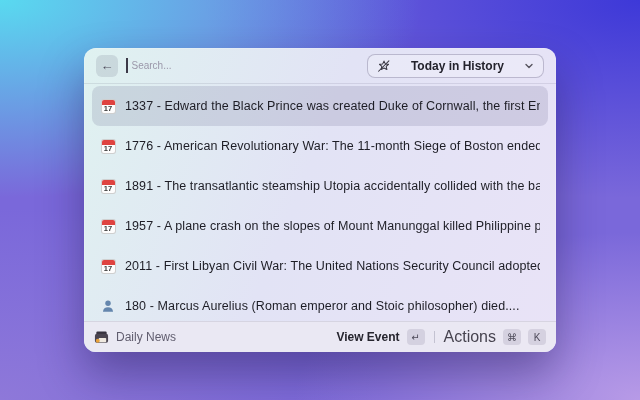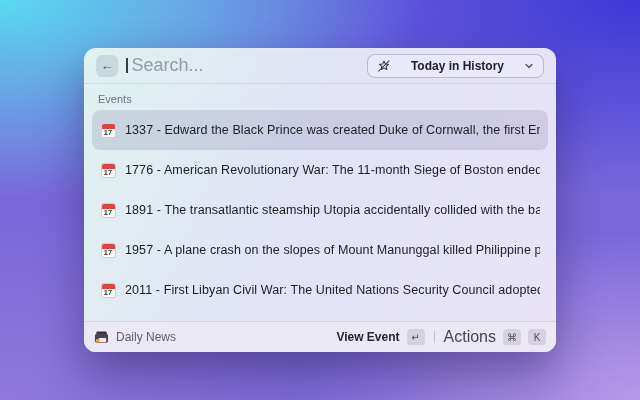--- a/index.html
+++ b/index.html
@@ -23,21 +23,21 @@
     box-shadow:0 22px 45px rgba(25,15,70,.40), 0 0 0 0.5px rgba(255,255,255,.35) inset;
   }
 
   
   .search-bar { height:36px; display:flex; align-items:center; gap:8px;
     padding:0 12px; border-bottom:1px solid rgba(40,40,70,.10); }
   .back-btn { width:22px; height:22px; flex:0 0 auto; border-radius:6px;
     background:rgba(70,70,100,.14); display:flex; align-items:center;
     justify-content:center; color:#4e4c5c; font-size:13px; cursor:default; }
   .caret { width:1.5px; height:15px; background:#3c3a48; flex:0 0 auto; }
-  .search-placeholder { flex:1; font-size:18px; color:#9b98aa;
+  .search-placeholder { flex:1; font-size:10px; color:#9b98aa;
     white-space:nowrap; overflow:hidden; margin-left:-4px; }
   .mode-select { display:flex; align-items:center; gap:20px; padding:4px 9px;
     border:1px solid rgba(110,105,140,.38); border-radius:8px;
     background:rgba(255,255,255,.22); flex:0 0 auto; }
   .mode-label { font-size:12px; font-weight:600; color:#23222c; }
 
   
   .list { padding:2px 8px 0; height:243px; overflow:hidden; }
   .section-title { font-size:11px; color:#73717f; padding:7px 6px 5px; }
   .row { height:40px; display:flex; align-items:center; gap:9px;
@@ -90,21 +90,20 @@
         <span class="mode-label">Today in History</span>
         <span style="display:flex">
           <svg width="10" height="10" viewBox="0 0 10 10" fill="none">
             <path d="M2 3.5 L5 6.5 L8 3.5" stroke="#57545f" stroke-width="1.4" stroke-linecap="round" stroke-linejoin="round"></path>
           </svg>
         </span>
       </div>
     </div>
 
     <div class="list" id="results-list">
-        <div class="section-title">Events</div>
   <div class="row selected">
     <span class="icon-holder">
             <span class="cal">
               <span class="cal-top"></span>
               <span class="cal-num">17</span>
             </span>
           </span>
     <span class="row-title">1337 - Edward the Black Prince was created Duke of Cornwall, the first English dukedom....</span>
   </div>
 
@@ -140,20 +139,29 @@
 
   <div class="row">
     <span class="icon-holder">
             <span class="cal">
               <span class="cal-top"></span>
               <span class="cal-num">17</span>
             </span>
           </span>
     <span class="row-title">2011 - First Libyan Civil War: The United Nations Security Council adopted Resolution 1...</span>
   </div>
+  <div class="row">
+    <span class="icon-holder">
+            <svg width="14" height="14" viewBox="0 0 16 16">
+              <circle cx="8" cy="4.8" r="3.1" fill="#6486ad"></circle>
+              <path d="M2.3 14.2c0-3.2 2.6-4.9 5.7-4.9s5.7 1.7 5.7 4.9v.3H2.3z" fill="#6486ad"></path>
+            </svg>
+          </span>
+    <span class="row-title">180 - Marcus Aurelius (Roman emperor and Stoic philosopher) died....</span>
+  </div>
 
 
 </div>
 
     <div class="footer">
       <div class="footer-app">
         <span style="display:flex">
           <svg width="15" height="15" viewBox="0 0 16 16">
             <rect x="2.5" y="1.5" width="11" height="5" rx="1.2" fill="#37323e"></rect>
             <rect x="1" y="4" width="14" height="9.5" rx="2" fill="#4a4450"></rect>

